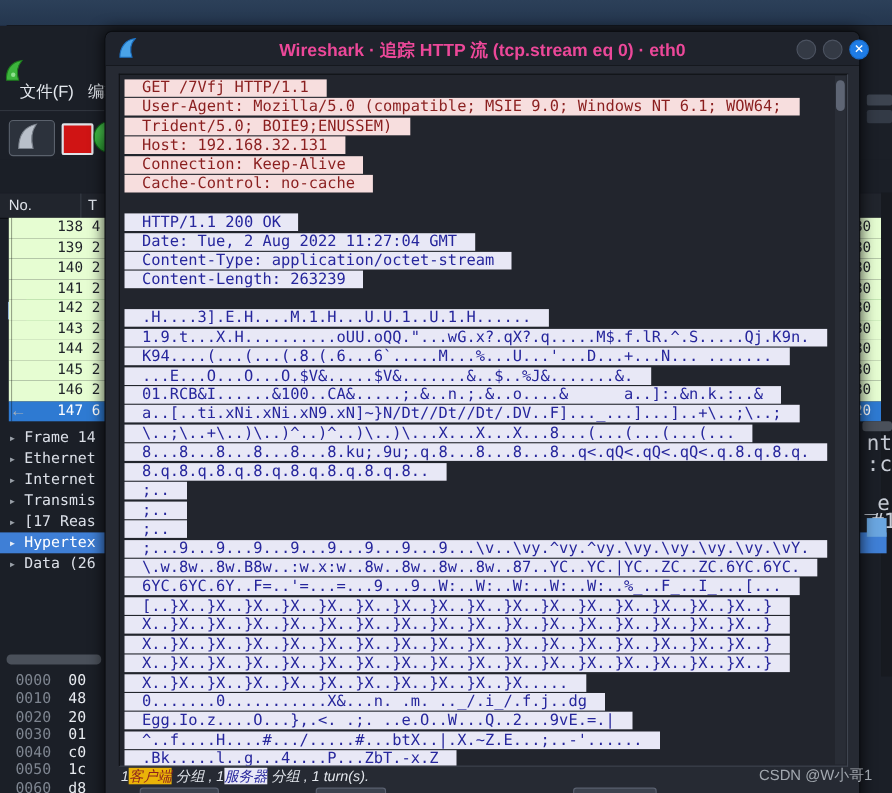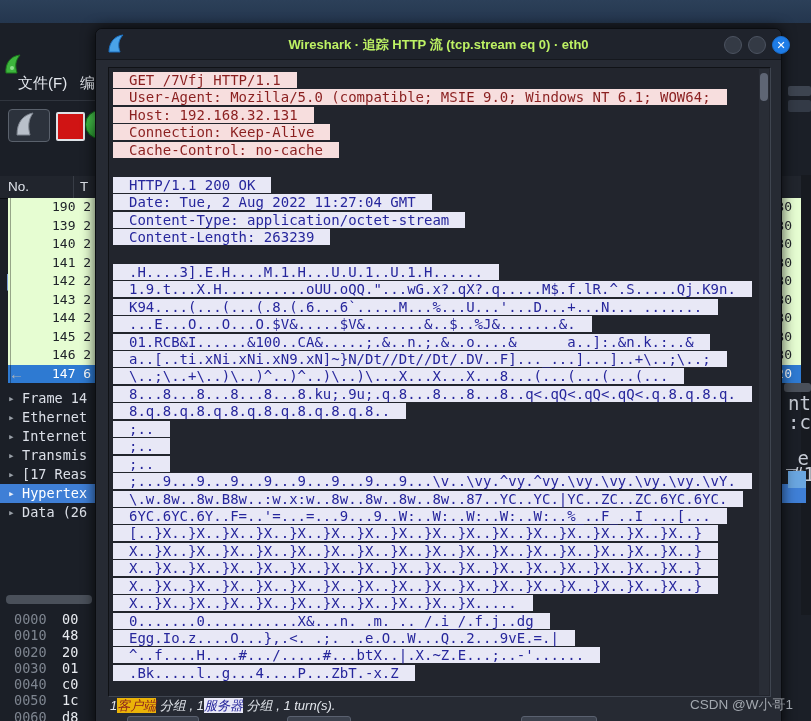--- a/index.html
+++ b/index.html
@@ -72,22 +72,22 @@
   .hrow{position:relative;height:16.3px;line-height:16.3px;
         font-family:"DejaVu Sans Mono",monospace;font-size:13.5px;}
   .hoff{position:absolute;left:14px;color:#7e8590;}
   .hbyte{position:absolute;left:62px;color:#e8ebf0;}
 
   
   .dialog{position:absolute;left:95px;top:28px;width:685px;height:700px;background:#262a33;
           border:1px solid #0b0d11;border-radius:7px 7px 0 0;box-shadow:0 0 14px rgba(0,0,0,0.75);z-index:10;}
   .dlg-titlebar{position:absolute;left:0;top:0;width:100%;height:30px;background:#1f232c;
                 border-bottom:1px solid #15181e;border-radius:7px 7px 0 0;}
-  .dlg-title{position:absolute;left:0;top:7px;width:100%;text-align:center;color:#bef264;
-             font-size:13px;font-weight:bold;}
+  .dlg-title{position:absolute;left:0;top:7px;width:100%;text-align:center;color:#ec4899;
+             font-size:16px;font-weight:bold;}
   .ws-logo-blue{position:absolute;left:12px;top:5px;width:16px;height:19px;}
   .dlg-circle{position:absolute;top:7px;width:16px;height:16px;border-radius:50%;
               background:#343a45;border:1px solid #4c5361;}
   .dlg-min{left:628px;} .dlg-max{left:652px;}
   .dlg-close{left:676px;background:#1e7ce6;border:1px solid #1a6dcc;color:#ffffff;
              font-size:11px;font-weight:bold;text-align:center;line-height:16px;}
 
   .stream-frame{position:absolute;left:12px;top:38px;width:661px;height:628px;background:#22252d;
                 border-top:1px solid #101216;border-left:1px solid #101216;
                 border-bottom:1px solid #3f4550;border-right:1px solid #3f4550;overflow:hidden;}
@@ -140,21 +140,21 @@
         <div class="filter-text mono">tcp.stream</div>
       </div>
     </div>
 
     <div class="pkt-header">
       <span class="h-no">No.</span>
       <span class="h-sep"></span>
       <span class="h-t">T</span>
     </div>
     <div class="packet-rows">
-        <div class="prow"><span class="pno">190 2</span><span class="pright">80</span></div>
+        <div class="prow"><span class="pno">138 4</span><span class="pright">80</span></div>
         <div class="prow"><span class="pno">139 2</span><span class="pright">80</span></div>
         <div class="prow"><span class="pno">140 2</span><span class="pright">80</span></div>
         <div class="prow"><span class="pno">141 2</span><span class="pright">80</span></div>
         <div class="prow"><span class="pno">142 2</span><span class="pright">80</span></div>
         <div class="prow"><span class="pno">143 2</span><span class="pright">80</span></div>
         <div class="prow"><span class="pno">144 2</span><span class="pright">80</span></div>
         <div class="prow"><span class="pno">145 2</span><span class="pright">80</span></div>
         <div class="prow"><span class="pno">146 2</span><span class="pright">80</span></div>
         <div class="prow sel"><span class="pno">147 6</span><span class="pright">20</span></div>
       </div>
@@ -222,20 +222,21 @@
       <div class="dlg-title">Wireshark · 追踪 HTTP 流 (tcp.stream eq 0) · eth0</div>
       <div class="dlg-circle dlg-min"></div>
       <div class="dlg-circle dlg-max"></div>
       <div class="dlg-circle dlg-close">✕</div>
     </div>
 
     <div class="stream-frame">
       <div class="stream-content">
           <div class="sline"><span class="hl hl-c">GET /7Vfj HTTP/1.1</span></div>
           <div class="sline"><span class="hl hl-c">User-Agent: Mozilla/5.0 (compatible; MSIE 9.0; Windows NT 6.1; WOW64;</span></div>
+          <div class="sline"><span class="hl hl-c">Trident/5.0; BOIE9;ENUSSEM)</span></div>
           <div class="sline"><span class="hl hl-c">Host: 192.168.32.131</span></div>
           <div class="sline"><span class="hl hl-c">Connection: Keep-Alive</span></div>
           <div class="sline"><span class="hl hl-c">Cache-Control: no-cache</span></div>
           <div class="sline"></div>
           <div class="sline"><span class="hl hl-s">HTTP/1.1 200 OK</span></div>
           <div class="sline"><span class="hl hl-s">Date: Tue, 2 Aug 2022 11:27:04 GMT</span></div>
           <div class="sline"><span class="hl hl-s">Content-Type: application/octet-stream</span></div>
           <div class="sline"><span class="hl hl-s">Content-Length: 263239</span></div>
           <div class="sline"></div>
           <div class="sline"><span class="hl hl-s">.H....3].E.H....M.1.H...U.U.1..U.1.H......</span></div>

